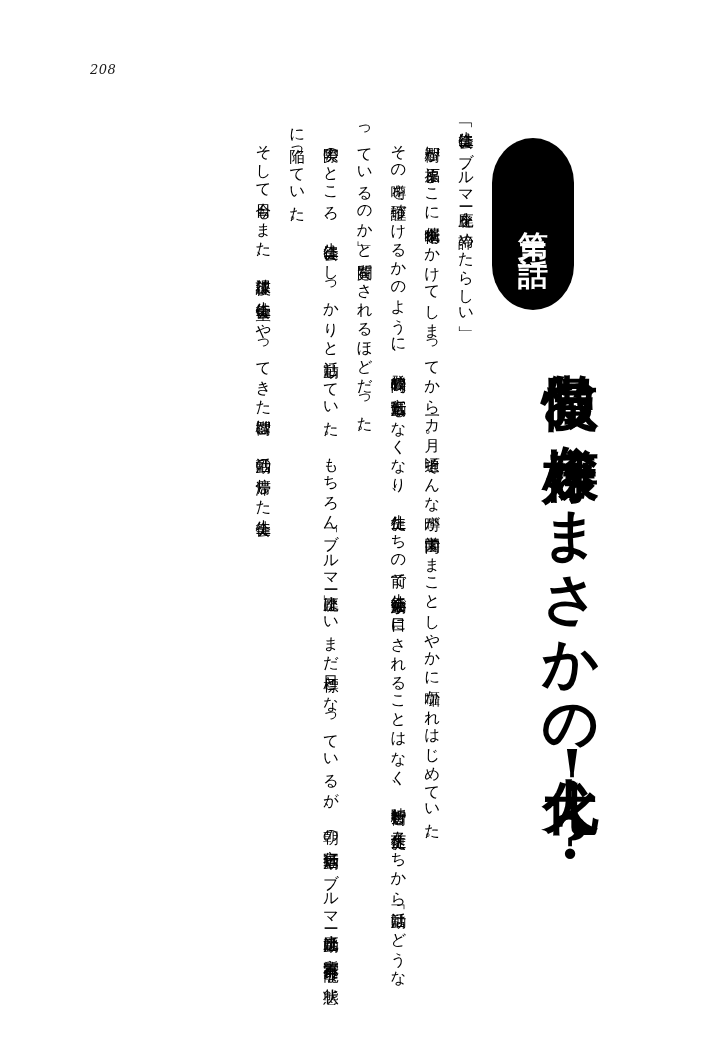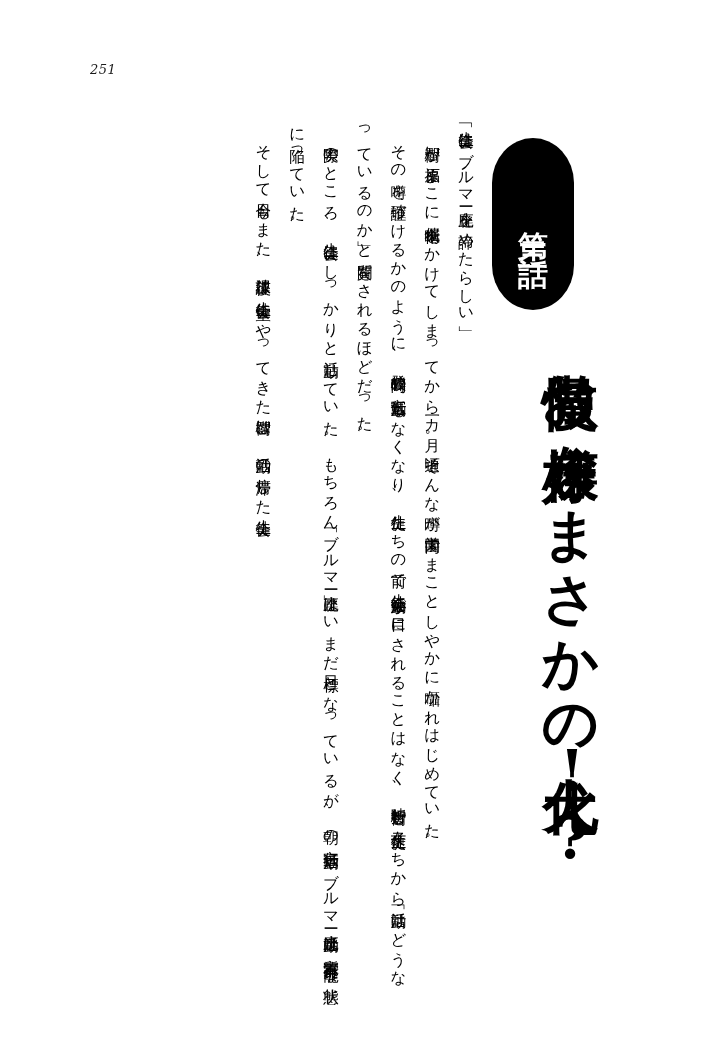--- a/index.html
+++ b/index.html
@@ -100,21 +100,21 @@
   }
   .body-text p.indent {
     text-indent: 1em;
   }
 </style>
 </head>
 <body>
 
 <div class="page">
 
-  <div class="page-number">251</div>
+  <div class="page-number">208</div>
 
   <div class="chapter-badge">
     <span class="badge-text">第三話</span>
   </div>
 
   <div class="chapter-title">傲慢お嬢様をまさかの犬化!?</div>
 
   <div class="body-text">
     <p>「生徒会はブルマー廃止を諦めたらしい」</p>
     <p class="indent">智樹が福原まこに催眠術をかけてしまってから一カ月。近頃そんな噂が学園内でまことしやかに囁かれはじめていた。</p>

